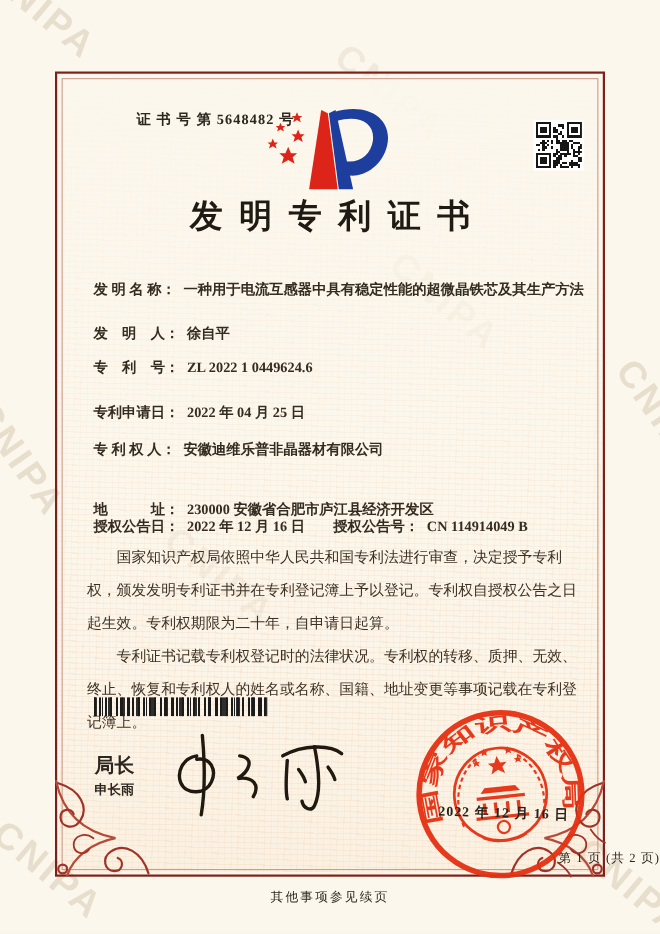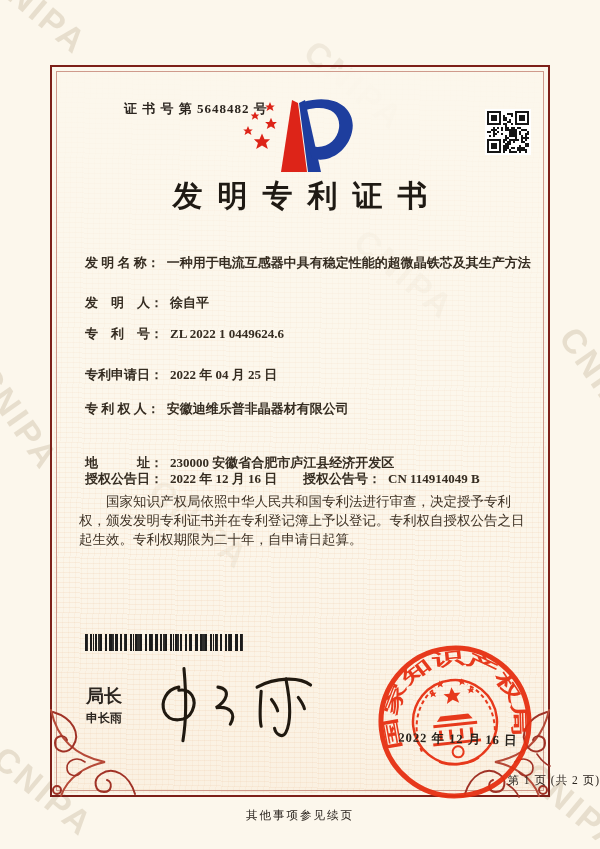--- a/index.html
+++ b/index.html
@@ -34,21 +34,21 @@
   .qr{position:absolute;left:485px;top:109px;width:46px;height:46px;background:#fff;
     padding:2px;box-sizing:border-box;z-index:3;}
   .title{position:absolute;left:50px;top:176px;width:500px;text-align:center;z-index:3;
     font-size:30px;font-weight:bold;letter-spacing:15px;text-indent:15px;color:#1f1a14;}
   
   .field{position:absolute;left:85px;z-index:3;font-size:13px;font-weight:600;color:#352c21;white-space:nowrap;}
   .flabel{margin-right:7px;margin-top:12px;}
   .field2{left:303px;}
   
   .paras{position:absolute;left:79px;top:492px;width:446px;z-index:3;
-    font-size:13.5px;line-height:19px;color:#3d3124;}
+    font-size:13.5px;line-height:30px;color:#3d3124;}
   .paras p{margin:0;text-indent:2em;}
   
   .barcode{position:absolute;left:85px;top:634px;width:158px;height:17px;z-index:3;
     background-image:
       repeating-linear-gradient(90deg,#1b1b1b 0 2px,rgba(0,0,0,0) 2px 5px),
       repeating-linear-gradient(90deg,#1b1b1b 0 1px,rgba(0,0,0,0) 1px 8px),
       repeating-linear-gradient(90deg,rgba(25,25,25,0.9) 0 3px,rgba(0,0,0,0) 3px 13px);
   }
   
   .sig-title{position:absolute;left:86px;top:684px;font-size:18px;font-weight:600;color:#2c2620;z-index:3;}
@@ -371,20 +371,21 @@
   </div>
   <div class="field" style="top:470px">
     <span class="flabel">授权公告日：</span><span class="fvalue">2022 年 12 月 16 日</span>
   </div>
   <div class="field field2" style="top:470px">
     <span class="flabel">授权公告号：</span><span class="fvalue">CN 114914049 B</span>
   </div>
 
   <div class="paras">
     <p>国家知识产权局依照中华人民共和国专利法进行审查，决定授予专利权，颁发发明专利证书并在专利登记簿上予以登记。专利权自授权公告之日起生效。专利权期限为二十年，自申请日起算。</p>
+    <p>专利证书记载专利权登记时的法律状况。专利权的转移、质押、无效、终止、恢复和专利权人的姓名或名称、国籍、地址变更等事项记载在专利登记簿上。</p>
   </div>
 
   <div class="barcode"></div>
 
   <div class="sig-title">局长</div>
   <div class="sig-name">申长雨</div>
   <svg class="sig-hand" width="175" height="88" viewBox="0 0 170 85">
     <g fill="none" stroke="#201910" stroke-width="3" stroke-linecap="round">
       <path d="M28,30 C16,32 10,44 14,54 C19,65 36,64 41,53 C46,42 40,31 28,33"></path>
       <path d="M33,12 C35,34 36,58 32,82"></path>

